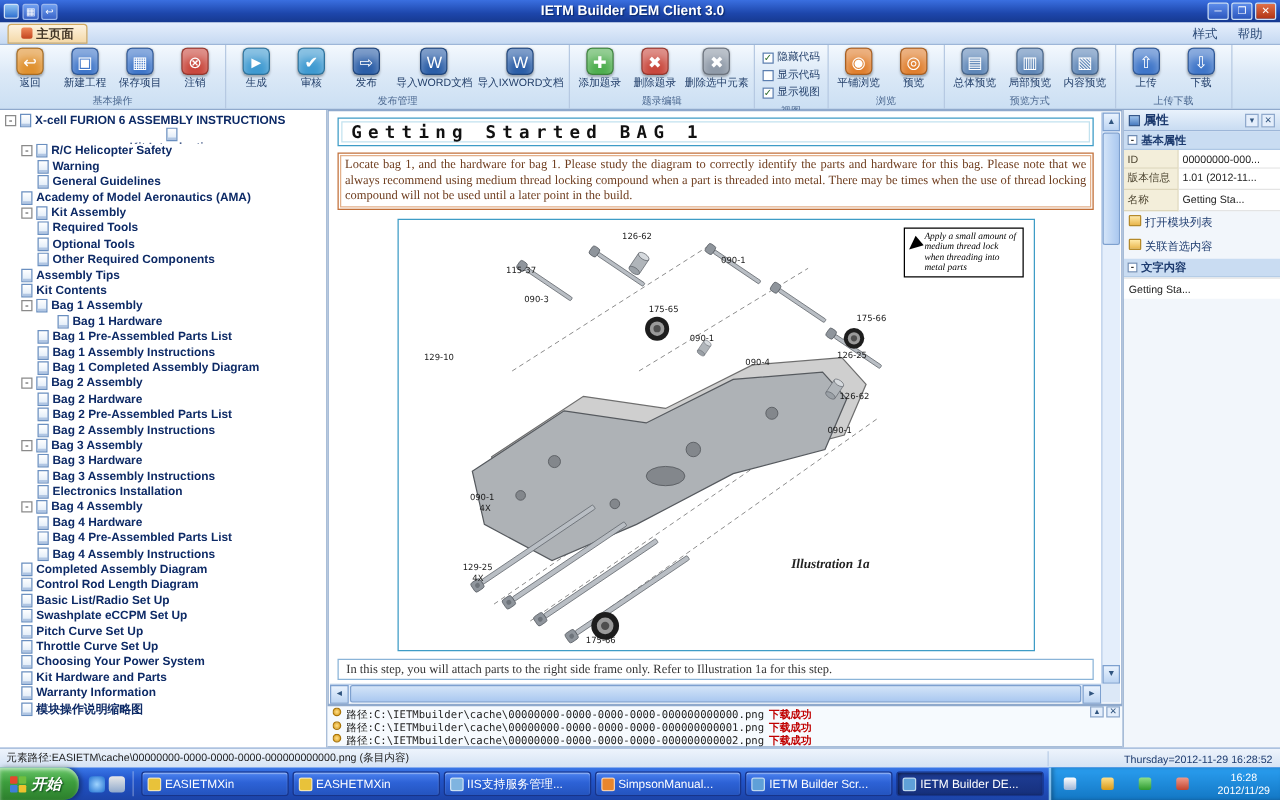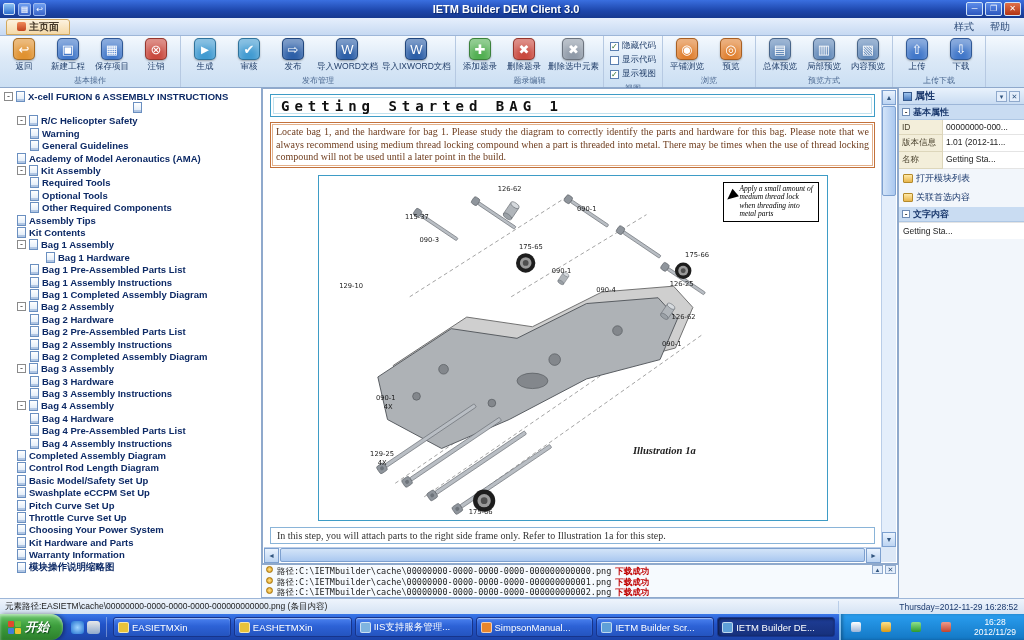--- a/index.html
+++ b/index.html
@@ -84,21 +84,21 @@
   #props { position:absolute; right:0; top:88px; width:126px; bottom:42px; background:#f2f6fb; border-left:1px solid #8fa9cc; overflow:hidden; }
   #props-head { height:17px; background:linear-gradient(#e9f2fc,#c9dcf2); border-bottom:1px solid #9db6d8; display:flex; align-items:center; padding:0 4px; }
   #props-head .ph-ico { width:9px; height:9px; background:linear-gradient(#9ec4ee,#4a7cc0); border:1px solid #36598c; margin-right:3px; }
   #props-title { flex:1; font-size:10px; font-weight:bold; color:#1c3a6e; }
   .ph-btn { width:11px; height:11px; border:1px solid #8fa9cc; background:#e4eefb; font-size:7px; line-height:9px; text-align:center; color:#31557f; margin-left:2px; }
   .pgroup { height:15px; background:#c9dcf2; border-bottom:1px solid #aec7e4; display:flex; align-items:center; gap:3px; padding:0 3px; font-size:9px; font-weight:bold; color:#1c3a6e; }
   .pgroup .pg-exp { width:8px; height:8px; border:1px solid #6f8cb4; background:#fff; font-size:8px; line-height:6px; text-align:center; color:#333; }
   #prop-rows { display:grid; grid-template-columns:44px 1fr; }
   .pr-label { background:#f3eeda; border-bottom:1px solid #ddd6bb; border-right:1px solid #ddd6bb; font-size:8.5px; color:#4c4430; padding:2px 3px; white-space:nowrap; overflow:hidden; }
   .pr-value { background:#fff; border-bottom:1px solid #e4e4e4; font-size:8.5px; color:#222; padding:2px 3px; white-space:nowrap; overflow:hidden; }
-  .plink { display:flex; align-items:center; gap:3px; padding:3px 4px; font-size:9px; color:#1c3a6e; white-space:nowrap; overflow:hidden; }
+  .plink { display:flex; gap:3px; padding:3px 4px; font-size:9px; color:#1c3a6e; white-space:nowrap; overflow:hidden; }
   .plicon { width:10px; height:9px; background:linear-gradient(#ffe9a8,#e8b64d); border:1px solid #b58a2a; border-radius:1px; flex:0 0 auto; }
   .ptext-val { background:#fff; border-top:1px solid #e4e4e4; font-size:8.5px; color:#222; padding:3px 4px; white-space:nowrap; overflow:hidden; }
 
   
   #statusbar { position:absolute; left:0; right:0; bottom:26px; height:16px; background:linear-gradient(#eef4fc,#d5e3f4); border-top:1px solid #9db6d8; display:flex; align-items:center; }
   #status-left { flex:1; font-size:8.5px; color:#222; padding:0 5px; white-space:nowrap; overflow:hidden; border-right:1px solid #b9cde8; }
   #status-right { width:185px; font-size:8.5px; color:#1c3a6e; padding:0 6px; text-align:right; white-space:nowrap; }
 
   
   #taskbar { position:absolute; left:0; right:0; bottom:0; height:26px; background:linear-gradient(#3a77e8,#2153c8 40%,#1c44a8); display:flex; align-items:center; }
@@ -358,37 +358,37 @@
         <span class="tlabel">Bag 2 Hardware</span>
       </div>
       <div class="trow" style="padding-left: 30px;">
         <span class="ticon"></span>
         <span class="tlabel">Bag 2 Pre-Assembled Parts List</span>
       </div>
       <div class="trow" style="padding-left: 30px;">
         <span class="ticon"></span>
         <span class="tlabel">Bag 2 Assembly Instructions</span>
       </div>
-      <div class="trow" style="padding-left: 30px;">
-        <span class="ticon"></span>
-        <span class="tlabel">Bag 2 Completed Assembly Diagram</span>
-      </div>
       <div class="trow" style="padding-left: 17px;">
         <span class="expander">-</span>
         <span class="ticon"></span>
         <span class="tlabel">Bag 3 Assembly</span>
       </div>
       <div class="trow" style="padding-left: 30px;">
         <span class="ticon"></span>
         <span class="tlabel">Bag 3 Hardware</span>
       </div>
       <div class="trow" style="padding-left: 30px;">
         <span class="ticon"></span>
         <span class="tlabel">Bag 3 Assembly Instructions</span>
       </div>
+      <div class="trow" style="padding-left: 30px;">
+        <span class="ticon"></span>
+        <span class="tlabel">Electronics Installation</span>
+      </div>
       <div class="trow" style="padding-left: 17px;">
         <span class="expander">-</span>
         <span class="ticon"></span>
         <span class="tlabel">Bag 4 Assembly</span>
       </div>
       <div class="trow" style="padding-left: 30px;">
         <span class="ticon"></span>
         <span class="tlabel">Bag 4 Hardware</span>
       </div>
       <div class="trow" style="padding-left: 30px;">
@@ -402,21 +402,21 @@
       <div class="trow" style="padding-left: 17px;">
         <span class="ticon"></span>
         <span class="tlabel">Completed Assembly Diagram</span>
       </div>
       <div class="trow" style="padding-left: 17px;">
         <span class="ticon"></span>
         <span class="tlabel">Control Rod Length Diagram</span>
       </div>
       <div class="trow" style="padding-left: 17px;">
         <span class="ticon"></span>
-        <span class="tlabel">Basic Model/Safety Set Up</span>
+        <span class="tlabel">Basic List/Radio Set Up</span>
       </div>
       <div class="trow" style="padding-left: 17px;">
         <span class="ticon"></span>
         <span class="tlabel">Swashplate eCCPM Set Up</span>
       </div>
       <div class="trow" style="padding-left: 17px;">
         <span class="ticon"></span>
         <span class="tlabel">Pitch Curve Set Up</span>
       </div>
       <div class="trow" style="padding-left: 17px;">

